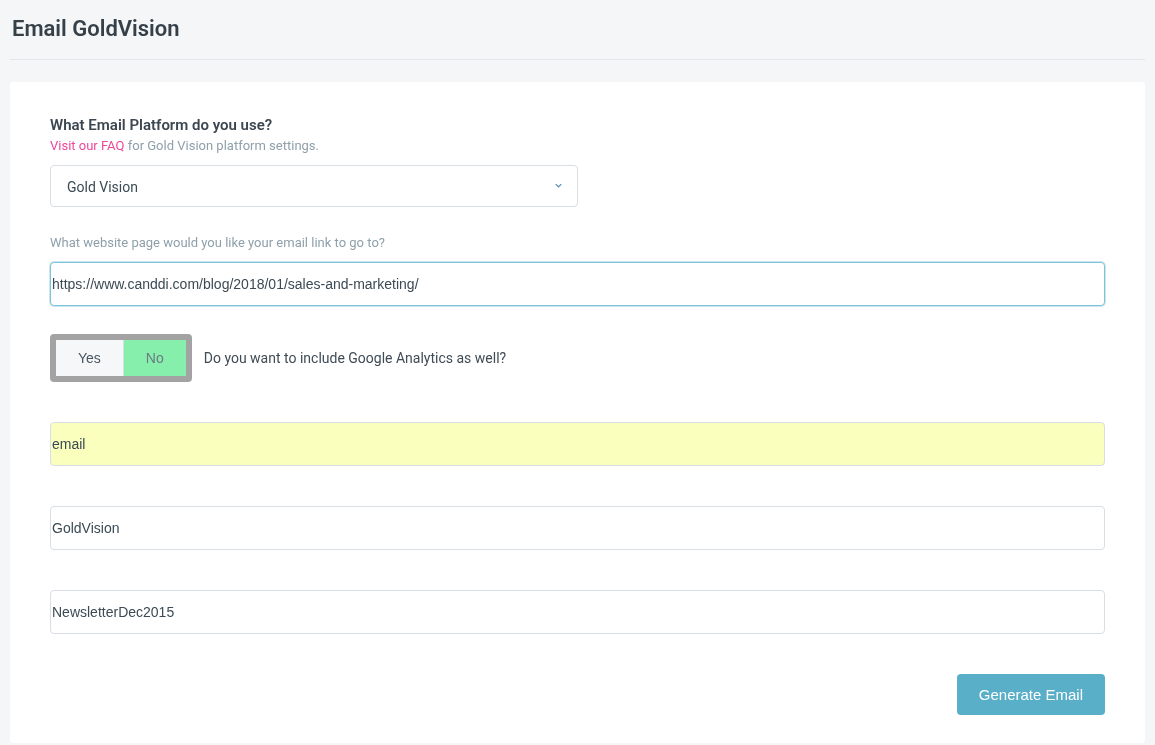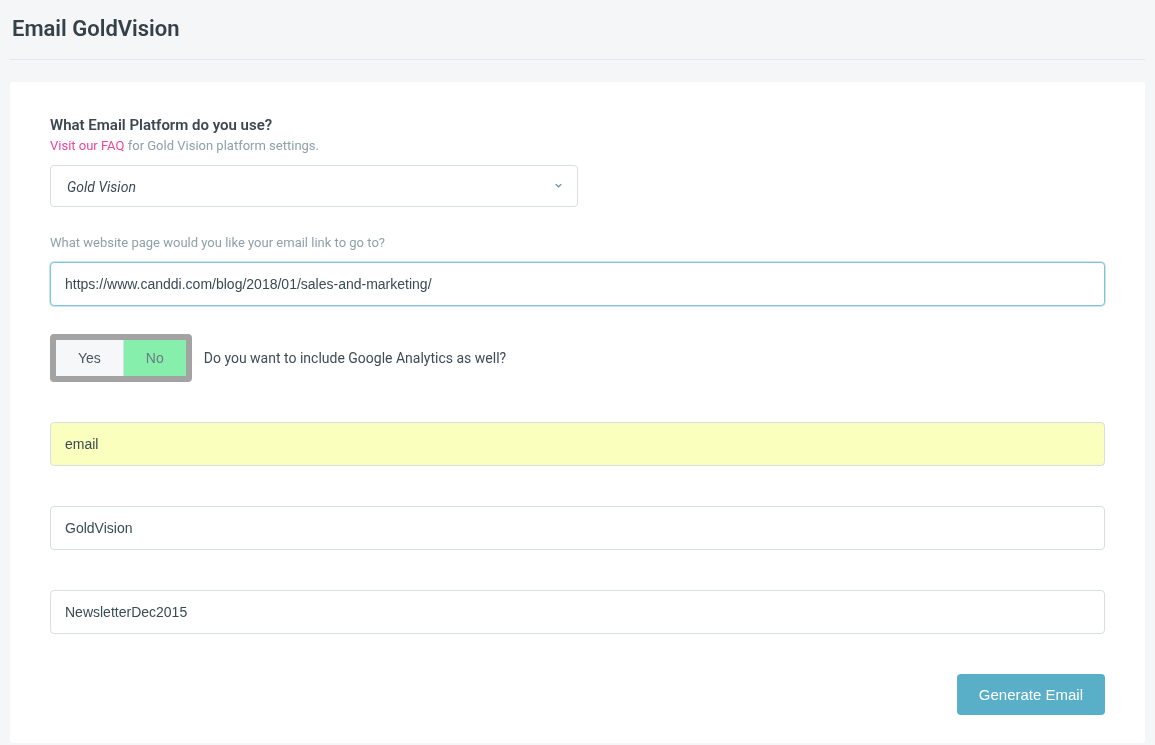--- a/index.html
+++ b/index.html
@@ -59,36 +59,35 @@
     border-radius: 4px;
     padding: 2px 40px 0 16px;
     background: #fff;
     font-size: 14px;
     color: #3b4a54;
     appearance: none;
     -webkit-appearance: none;
     cursor: pointer;
     display: flex;
     align-items: center;
-    font-style: italic;
   }
   .select-caret {
     position: absolute;
     right: 14px;
     top: 50%;
     transform: translateY(-50%);
     pointer-events: none;
     color: #5b8fb9;
   }
   .input {
     width: 100%;
     height: 44px;
     border: 1px solid #d8dee3;
     border-radius: 4px;
-    padding: 0 14px;
+    padding: 0 1px;
     font-size: 14px;
     color: #3b4a54;
     background: #fff;
   }
   .input-focused {
     border-color: #7fc3d8;
     box-shadow: 0 0 0 1px rgba(127,195,216,0.4);
   }
   .input-highlight {
     background: #faffbd;

